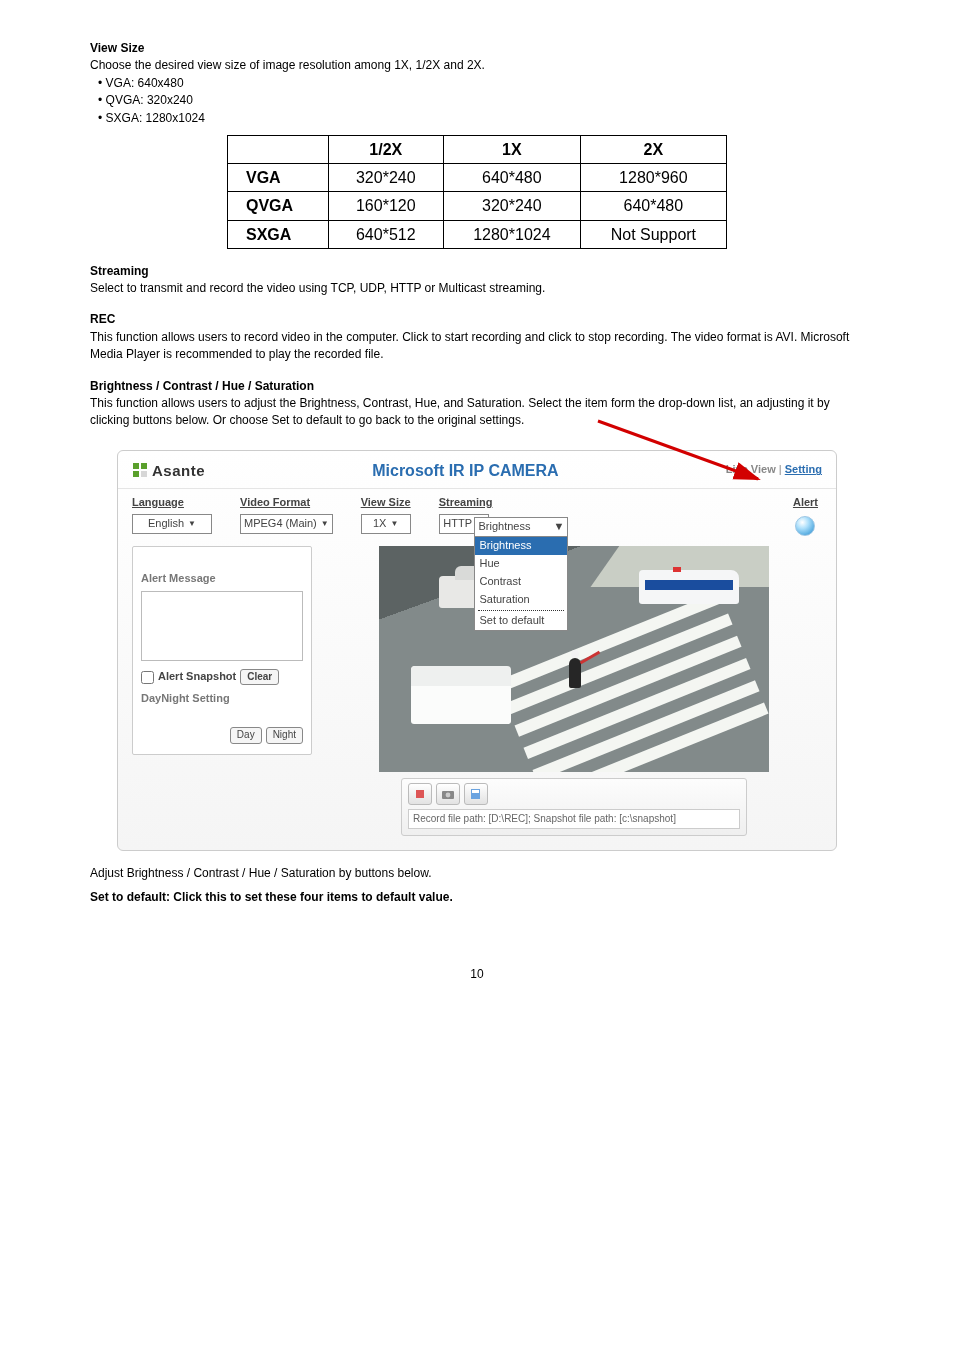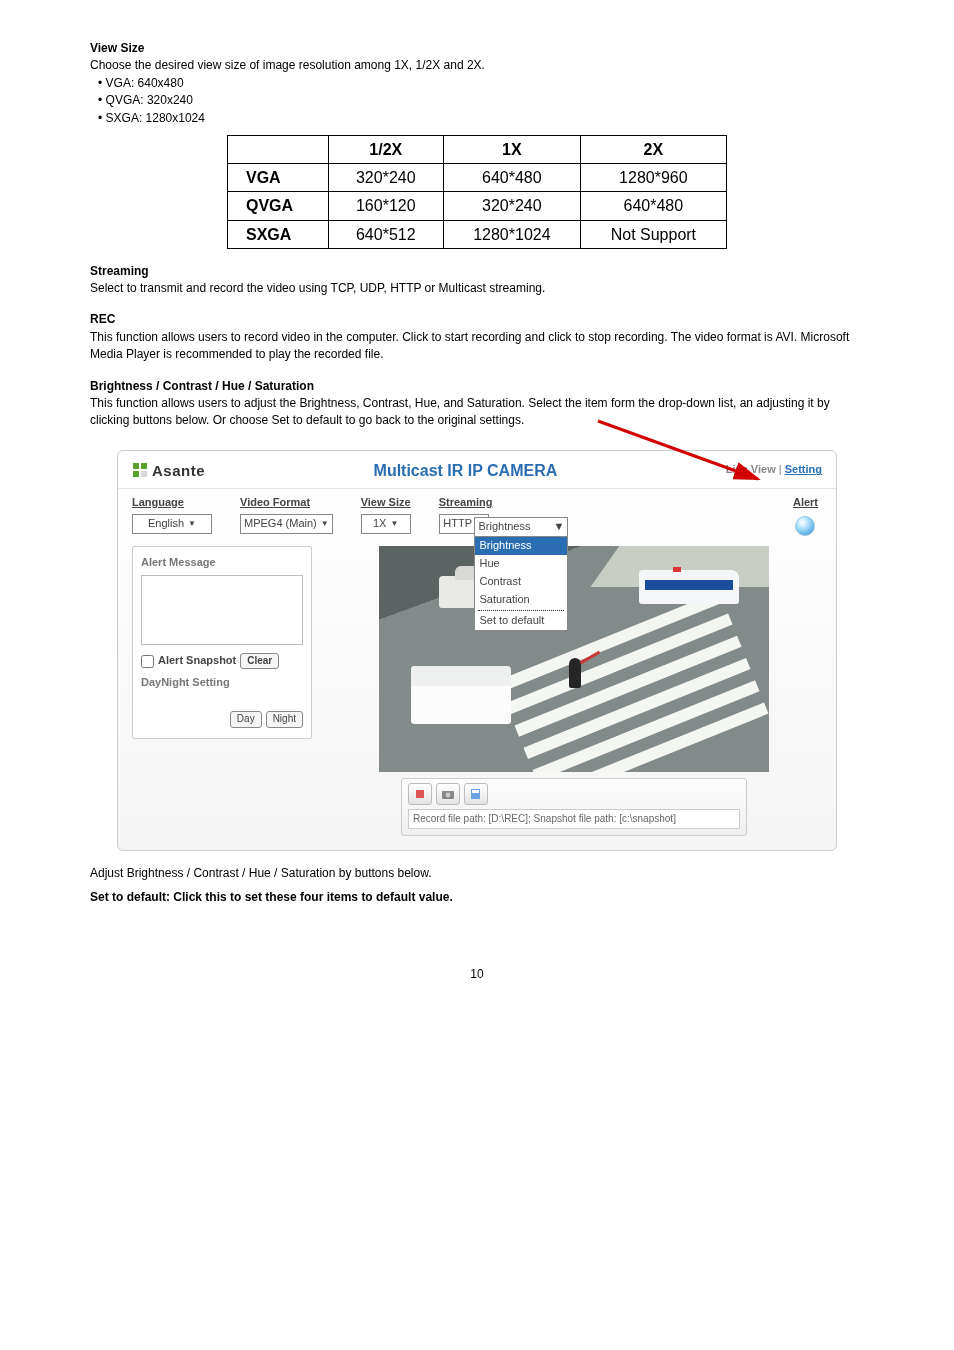--- a/index.html
+++ b/index.html
@@ -146,21 +146,21 @@
     display: flex;
     padding: 0 14px 14px 14px;
     gap: 14px;
     align-items: flex-start;
     position: relative;
   }
   .side-panel {
     border: 1px solid #ccc;
     background: #fff;
     width: 180px;
-    padding: 8px 8px 10px 8px;
+    padding: 24px 8px 10px 8px;
     border-radius: 2px;
   }
   .side-panel .sp-title { font-weight: bold; color: #777; margin-bottom: 4px; }
   .msg-box {
     border: 1px solid #bbb;
     height: 70px;
     background: #fff;
     margin-bottom: 8px;
   }
   .row-inline { display: flex; align-items: center; gap: 4px; font-weight: bold; color:#444; font-size:11px;}
@@ -298,21 +298,21 @@
         <span class="logo-mark">
           <svg width="16" height="16">
               <rect x="1" y="1" width="6" height="6" fill="#5aa02c"></rect>
               <rect x="9" y="1" width="6" height="6" fill="#5aa02c"></rect>
               <rect x="1" y="9" width="6" height="6" fill="#5aa02c"></rect>
               <rect x="9" y="9" width="6" height="6" fill="#d7d7d7"></rect>
             </svg>
         </span>
         <span>Asante</span>
       </div>
-      <div class="title-main">Multicast IR IP CAMERA</div>
+      <div class="title-main">Microsoft IR IP CAMERA</div>
       <div class="nav-right">
         <span class="nav-link-live">Live View</span><span> | </span><span class="nav-link-setting">Setting</span>
       </div>
     </div>
 
     <div class="toolbar">
       <div class="tool-group">
         <div class="tool-label">Language</div>
         <div class="sel">
           <span>English</span>

